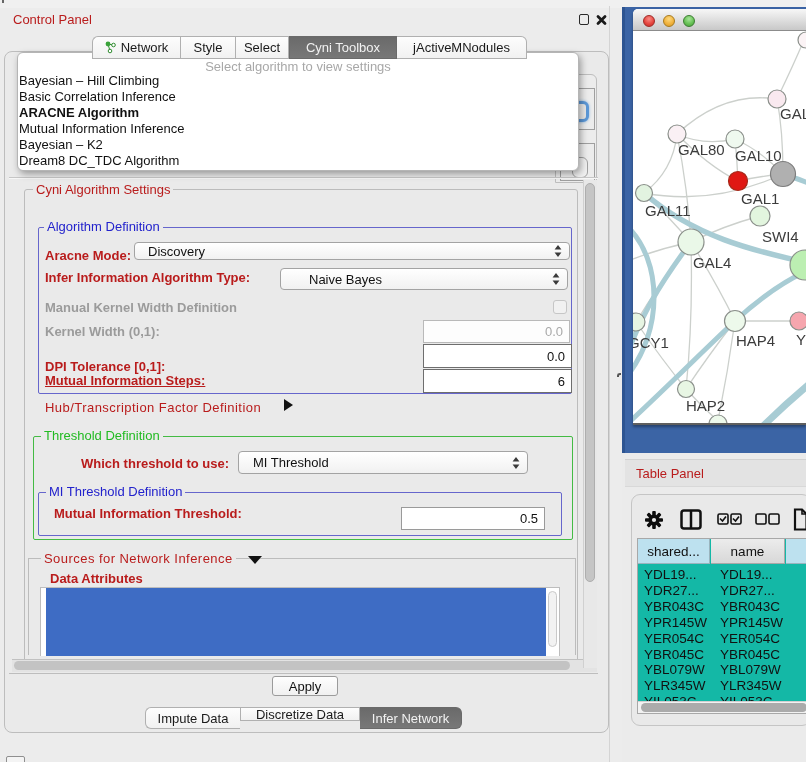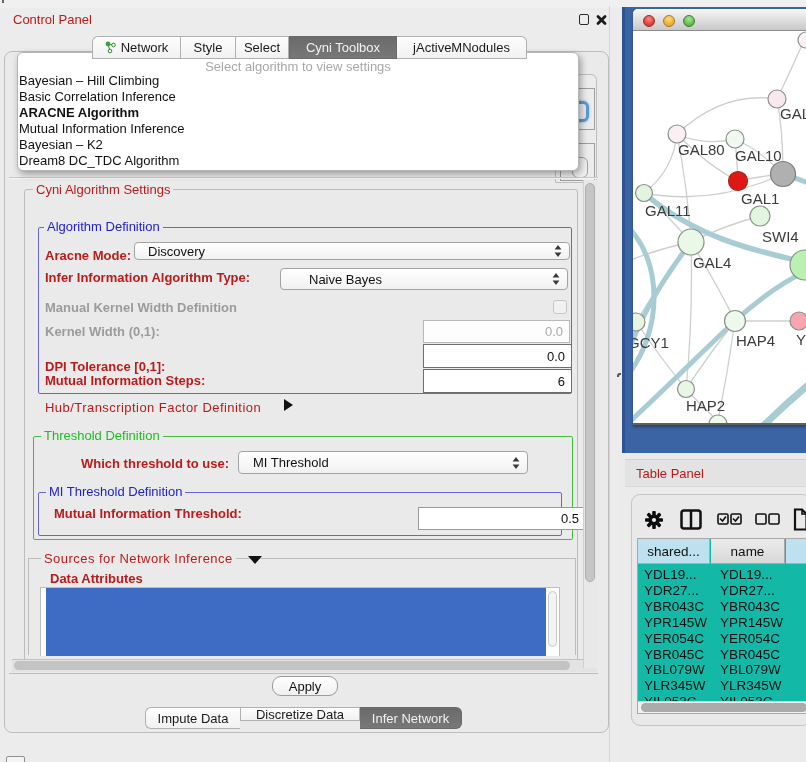--- a/index.html
+++ b/index.html
@@ -82,56 +82,56 @@
 
 <div class="abs lbl bold gray" style="left:45px;top:300px;">Manual Kernel Width Definition</div>
 <div class="abs" style="left:553px;top:300px;width:14px;height:14px;border:1px solid #c6c6c6;border-radius:3px;background:#f1f1f1;"></div>
 
 <div class="abs lbl bold gray" style="left:45px;top:324px;">Kernel Width (0,1):</div>
 <div class="abs tfield" style="left:423px;top:320px;width:147px;height:23px;border-color:#b9b9b9;color:#a9a9a9;background:#fdfdfd;">0.0</div>
 
 <div class="abs lbl bold" style="left:45px;top:348px;margin-top:11px;">DPI Tolerance [0,1]:</div>
 <div class="abs tfield" style="left:423px;top:344px;width:149px;height:24px;border-color:#6e6e6e;">0.0</div>
 
-<div class="abs lbl bold" style="left:45px;top:373px;">Mutual Information Steps:</div>
+<div class="abs lbl bold" style="left:45px;top:373px;text-decoration:underline;">Mutual Information Steps:</div>
 <div class="abs tfield" style="left:423px;top:369px;width:149px;height:24px;border-color:#6e6e6e;">6</div>
 
 <div class="abs lbl" style="left:45px;top:400px;letter-spacing:0.45px;">Hub/Transcription Factor Definition</div>
 <div class="abs" style="left:284px;top:399px;width:0;height:0;border-left:9px solid #111;border-top:6.5px solid transparent;border-bottom:6.5px solid transparent;"></div>
 
 <div class="abs" style="left:33px;top:436px;width:540px;height:104px;border:1px solid #44bb44;border-radius:2px;"></div>
 <div class="abs lbl" style="left:41px;top:428px;background:#eaeaea;padding:0 3px;color:#22bb22;">Threshold Definition</div>
 
 <div class="abs lbl bold" style="left:81px;top:456px;">Which threshold to use:</div>
 <div class="abs combo" style="left:238px;top:451px;width:290px;height:23px;padding-left:14px;">MI Threshold
   <svg class="arr" width="8" height="13" viewBox="0 0 8 13">
       <path d="M4 0.5 L7.4 5 L0.6 5 Z M4 12.5 L0.6 8 L7.4 8 Z" fill="#3a3a3a"></path>
     </svg>
 </div>
 
 <div class="abs" style="left:38px;top:492px;width:524px;height:44px;border:1px solid #6666cc;border-radius:2px;"></div>
 <div class="abs lbl" style="left:46px;top:484px;background:#eaeaea;padding:0 3px;color:#2222cc;">MI Threshold Definition</div>
 <div class="abs lbl bold" style="left:54px;top:506px;">Mutual Information Threshold:</div>
-<div class="abs tfield" style="left:418px;top:507px;width:168px;height:23px;border-color:#9a9a9a;">0.5</div>
+<div class="abs tfield" style="left:401px;top:507px;width:144px;height:23px;border-color:#9a9a9a;">0.5</div>
 
 <div class="abs" style="left:28px;top:558px;width:548px;height:97px;border:1px solid #bcbcbc;border-bottom:none;"></div>
 <div class="abs lbl" style="left:41px;top:551px;background:#eaeaea;padding:0 3px;letter-spacing:0.45px;">Sources for Network Inference</div>
 <div class="abs" style="left:248px;top:556px;width:0;height:0;border-top:8px solid #111;border-left:7px solid transparent;border-right:7px solid transparent;"></div>
 <div class="abs lbl bold" style="left:38px;top:571px;padding-left:12px;">Data Attributes</div>
 
 <div class="abs" style="left:40px;top:587px;width:520px;height:69px;background:#fff;border:1px solid #bdbdbd;border-bottom:none;overflow:hidden;">
   <div style="position:absolute;left:5px;top:0;width:500px;height:80px;background:#3e6cc4;"></div>
   <div style="position:absolute;left:507px;top:3px;width:9px;height:56px;background:#f2f2f2;border:1px solid #c9c9c9;border-radius:5px;"></div>
 </div>
 
 <div class="abs" style="left:12px;top:659px;width:585px;height:13px;background:#e3e3e3;border-top:1px solid #c1c1c1;"></div>
 <div class="abs" style="left:14px;top:661px;width:556px;height:9px;background:#c3c3c3;border-radius:5px;"></div>
 <div class="abs" style="left:9px;top:673px;width:589px;height:1px;background:#bdbdbd;"></div>
 
-<div class="abs" style="left:272px;top:676px;width:66px;height:20px;background:linear-gradient(#fefefe,#f0f0f0);border:1px solid #9b9b9b;border-radius:9px;display:flex;align-items:center;justify-content:center;font-size:13px;color:#111;">Apply</div>
+<div class="abs" style="left:272px;top:676px;width:66px;height:20px;background:linear-gradient(#fefefe,#f0f0f0);border:1px solid #9b9b9b;border-radius:3px;display:flex;align-items:center;justify-content:center;font-size:13px;color:#111;">Apply</div>
 
 <div class="abs tab" style="left:145px;top:707px;width:95px;height:22px;border-radius:6px 0 0 6px;border-right:none;">Impute Data</div>
 <div class="abs tab" style="left:240px;top:707px;width:120px;height:14px;">Discretize Data</div>
 <div class="abs tab tabsel" style="left:360px;top:707px;width:102px;height:22px;border-radius:0 6px 6px 0;border-left:none;">Infer Network</div>
 
 <div class="abs" style="left:617px;top:373px;width:4px;height:4px;border-top:2px solid #555;border-left:2px solid #555;border-radius:3px 0 0 0;"></div>
 
 <div class="abs" style="left:6px;top:756px;width:19px;height:10px;background:#f4f4f4;border:1px solid #8f8f8f;border-radius:2px;"></div>
 
 <div class="abs" style="left:622px;top:7px;width:184px;height:446px;background:#3b64a5;"></div>

